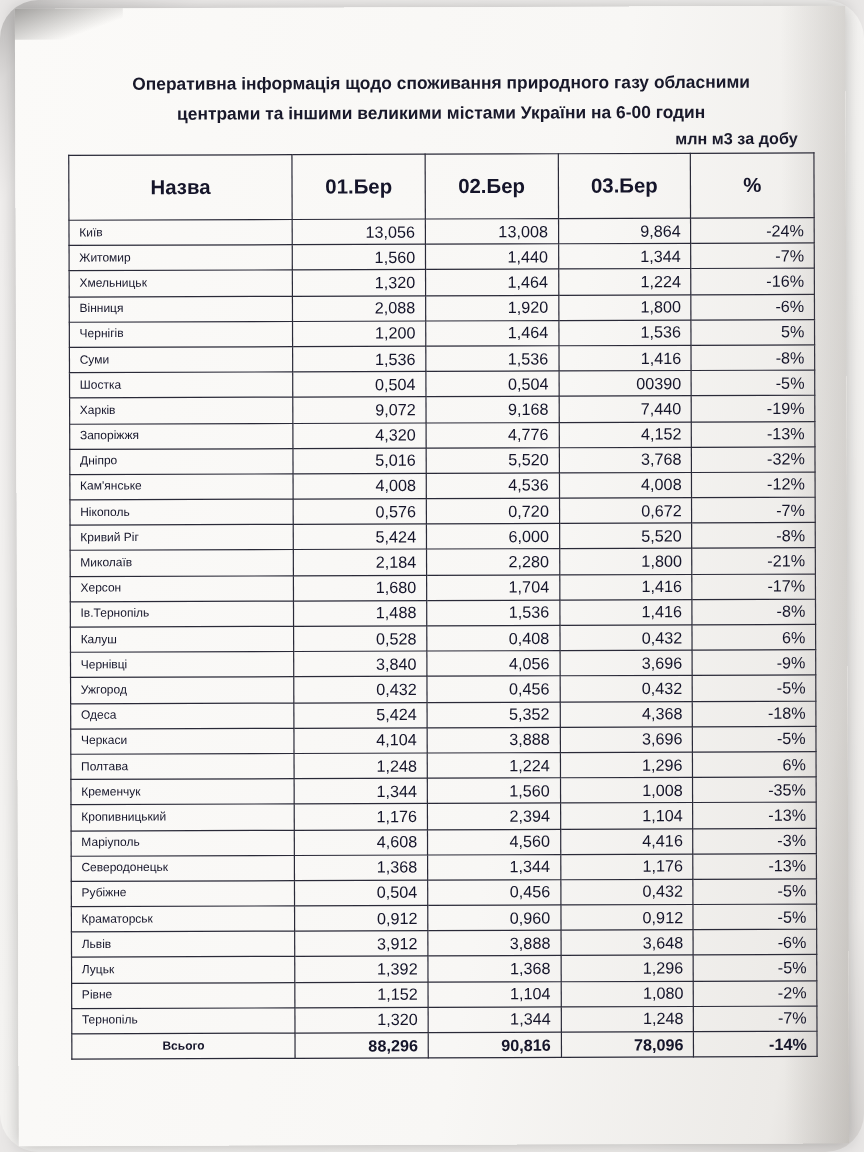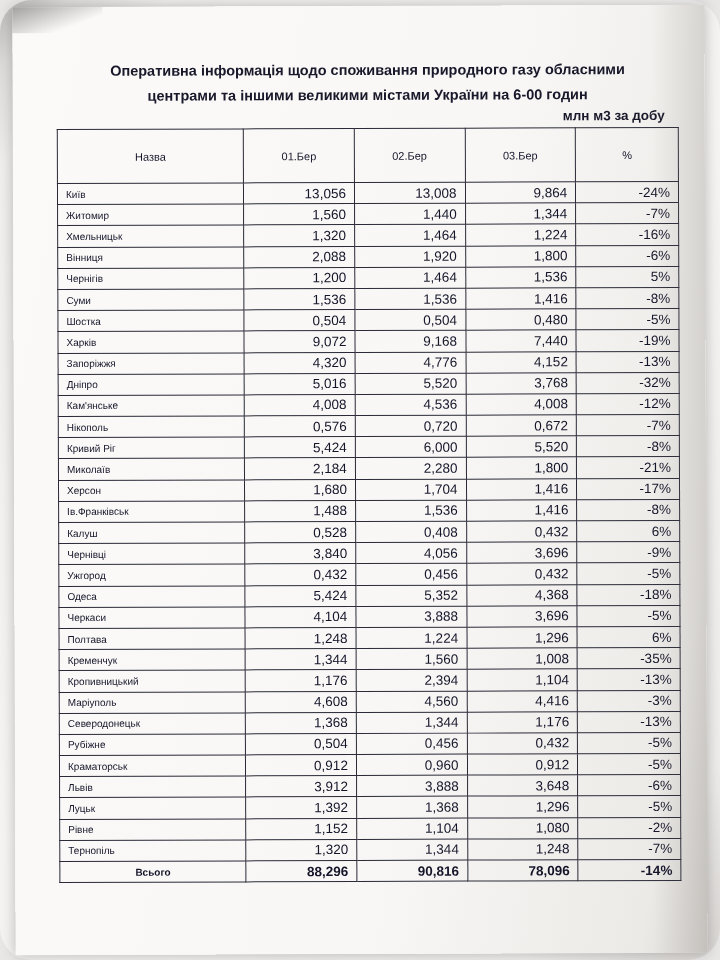--- a/index.html
+++ b/index.html
@@ -59,23 +59,23 @@
     color: #15152a;
   }
   table.data th, table.data td {
     border: 1.4px solid #2a2a38;
     padding: 1px 8px;
     height: 21.2px;
     white-space: nowrap;
   }
   table.data thead th {
     height: 54px;
-    font-weight: normal;
+    font-weight: bold;
     text-align: center;
-    font-size: 11px;
+    font-size: 17px;
   }
   td.name { text-align: left; width: 185px; font-size: 10px; }
   td.num  { text-align: right; width: 110px; }
   td.pct  { text-align: right; width: 102px; }
   tr.total td { font-weight: bold; }
   tr.total td.name { text-align: center; }
 </style>
 </head>
 <body>
 
@@ -140,21 +140,21 @@
             <td class="name">Суми</td>
             <td class="num">1,536</td>
             <td class="num">1,536</td>
             <td class="num">1,416</td>
             <td class="pct">-8%</td>
           </tr>
           <tr>
             <td class="name">Шостка</td>
             <td class="num">0,504</td>
             <td class="num">0,504</td>
-            <td class="num">0,480</td>
+            <td class="num">00390</td>
             <td class="pct">-5%</td>
           </tr>
           <tr>
             <td class="name">Харків</td>
             <td class="num">9,072</td>
             <td class="num">9,168</td>
             <td class="num">7,440</td>
             <td class="pct">-19%</td>
           </tr>
           <tr>
@@ -200,21 +200,21 @@
             <td class="pct">-21%</td>
           </tr>
           <tr>
             <td class="name">Херсон</td>
             <td class="num">1,680</td>
             <td class="num">1,704</td>
             <td class="num">1,416</td>
             <td class="pct">-17%</td>
           </tr>
           <tr>
-            <td class="name">Ів.Франківськ</td>
+            <td class="name">Ів.Тернопіль</td>
             <td class="num">1,488</td>
             <td class="num">1,536</td>
             <td class="num">1,416</td>
             <td class="pct">-8%</td>
           </tr>
           <tr>
             <td class="name">Калуш</td>
             <td class="num">0,528</td>
             <td class="num">0,408</td>
             <td class="num">0,432</td>

